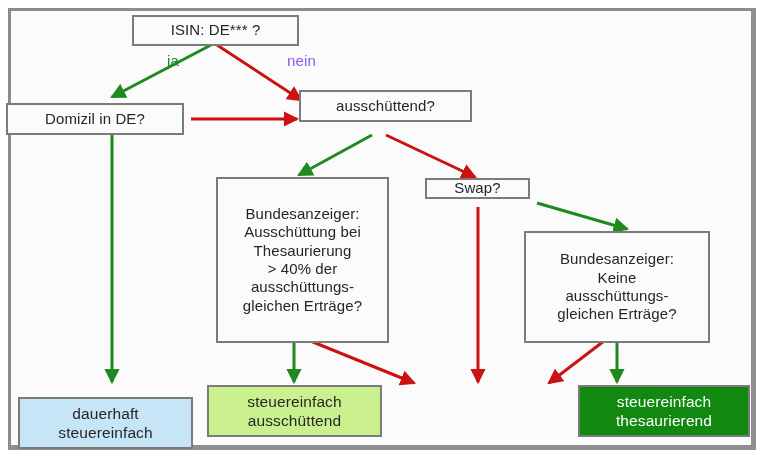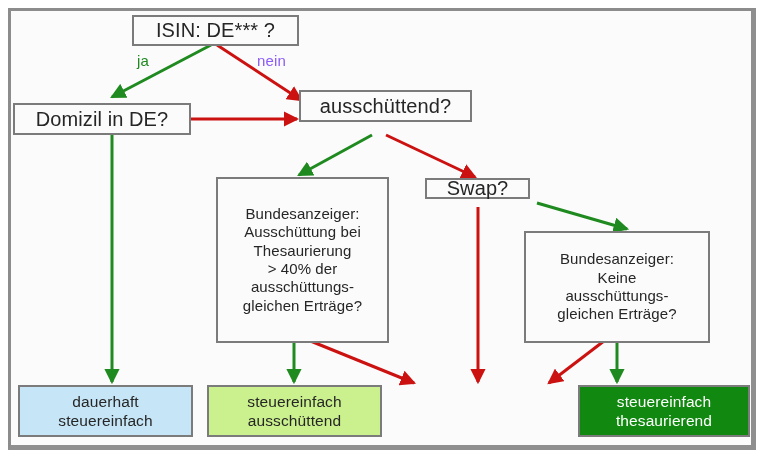--- a/index.html
+++ b/index.html
@@ -51,21 +51,21 @@
     position: absolute;
     box-sizing: border-box;
     background: #fbfbfb;
     border: 2px solid #7b7b7b;
     color: #262626;
     display: flex;
     align-items: center;
     justify-content: center;
     text-align: center;
     line-height: 1.22;
-    font-size: 20px;
+    font-size: 15px;
     white-space: pre-line;
     letter-spacing: .1px;
   }
   .result {
     position: absolute;
     box-sizing: border-box;
     border: 2px solid #7b7b7b;
     display: flex;
     align-items: center;
     justify-content: center;
@@ -73,20 +73,21 @@
     line-height: 1.25;
     font-size: 15.5px;
     white-space: pre-line;
     letter-spacing: .1px;
   }
   .edge-label {
     position: absolute;
     font-size: 15px;
     font-weight: 400;
     letter-spacing: .2px;
+    margin-left: 30px;
   }
 </style>
 </head>
 <body>
 
 <div id="canvas">
   <div id="frame"></div>
 
   <div id="stage">
 
@@ -123,39 +124,39 @@
       <line x1="617" y1="343" x2="617" y2="382" stroke="#1f8a1f" stroke-width="3" marker-end="url(#ah-green)"></line>
 
       <line x1="604" y1="341" x2="549" y2="383" stroke="#cc1111" stroke-width="3" marker-end="url(#ah-red)"></line>
     </svg>
 
     <div class="edge-label" style="left:137px; top:52px; color:#1f8a1f;">ja</div>
     <div class="edge-label" style="left:257px; top:52px; color:#8b5cf6;">nein</div>
 
     <div class="node" style="left:132px; top:15px; width:167px; height:31px;">ISIN:  DE*** ?</div>
 
-    <div class="node" style="left:13px; top:103px; width:178px; height:32px;">Domizil in DE?</div>
+    <div class="node" style="left:6px; top:103px; width:178px; height:32px;">Domizil in DE?</div>
 
     <div class="node" style="left:299px; top:90px; width:173px; height:32px;">ausschüttend?</div>
 
     <div class="node" style="left:216px; top:177px; width:173px; height:166px; font-size:15px;">Bundesanzeiger:
 Ausschüttung bei
 Thesaurierung
 &gt; 40% der
 ausschüttungs-
 gleichen Erträge?</div>
 
     <div class="node" style="left:425px; top:178px; width:105px; height:21px;">Swap?</div>
 
     <div class="node" style="left:524px; top:231px; width:186px; height:112px; font-size:15px;">Bundesanzeiger:
 Keine
 ausschüttungs-
 gleichen Erträge?</div>
 
-    <div class="result" style="left:18px; top:385px; width:175px; height:52px; background:#c6e6f7; color:#262626;">dauerhaft
+    <div class="result" style="left:18px; top:397px; width:175px; height:52px; background:#c6e6f7; color:#262626;">dauerhaft
 steuereinfach</div>
 
     <div class="result" style="left:207px; top:385px; width:175px; height:52px; background:#cbf18e; color:#262626;">steuereinfach
 ausschüttend</div>
 
 
     <div class="result" style="left:578px; top:385px; width:172px; height:52px; background:#118810; color:#ffffff;">steuereinfach
 thesaurierend</div>
 
   </div>

